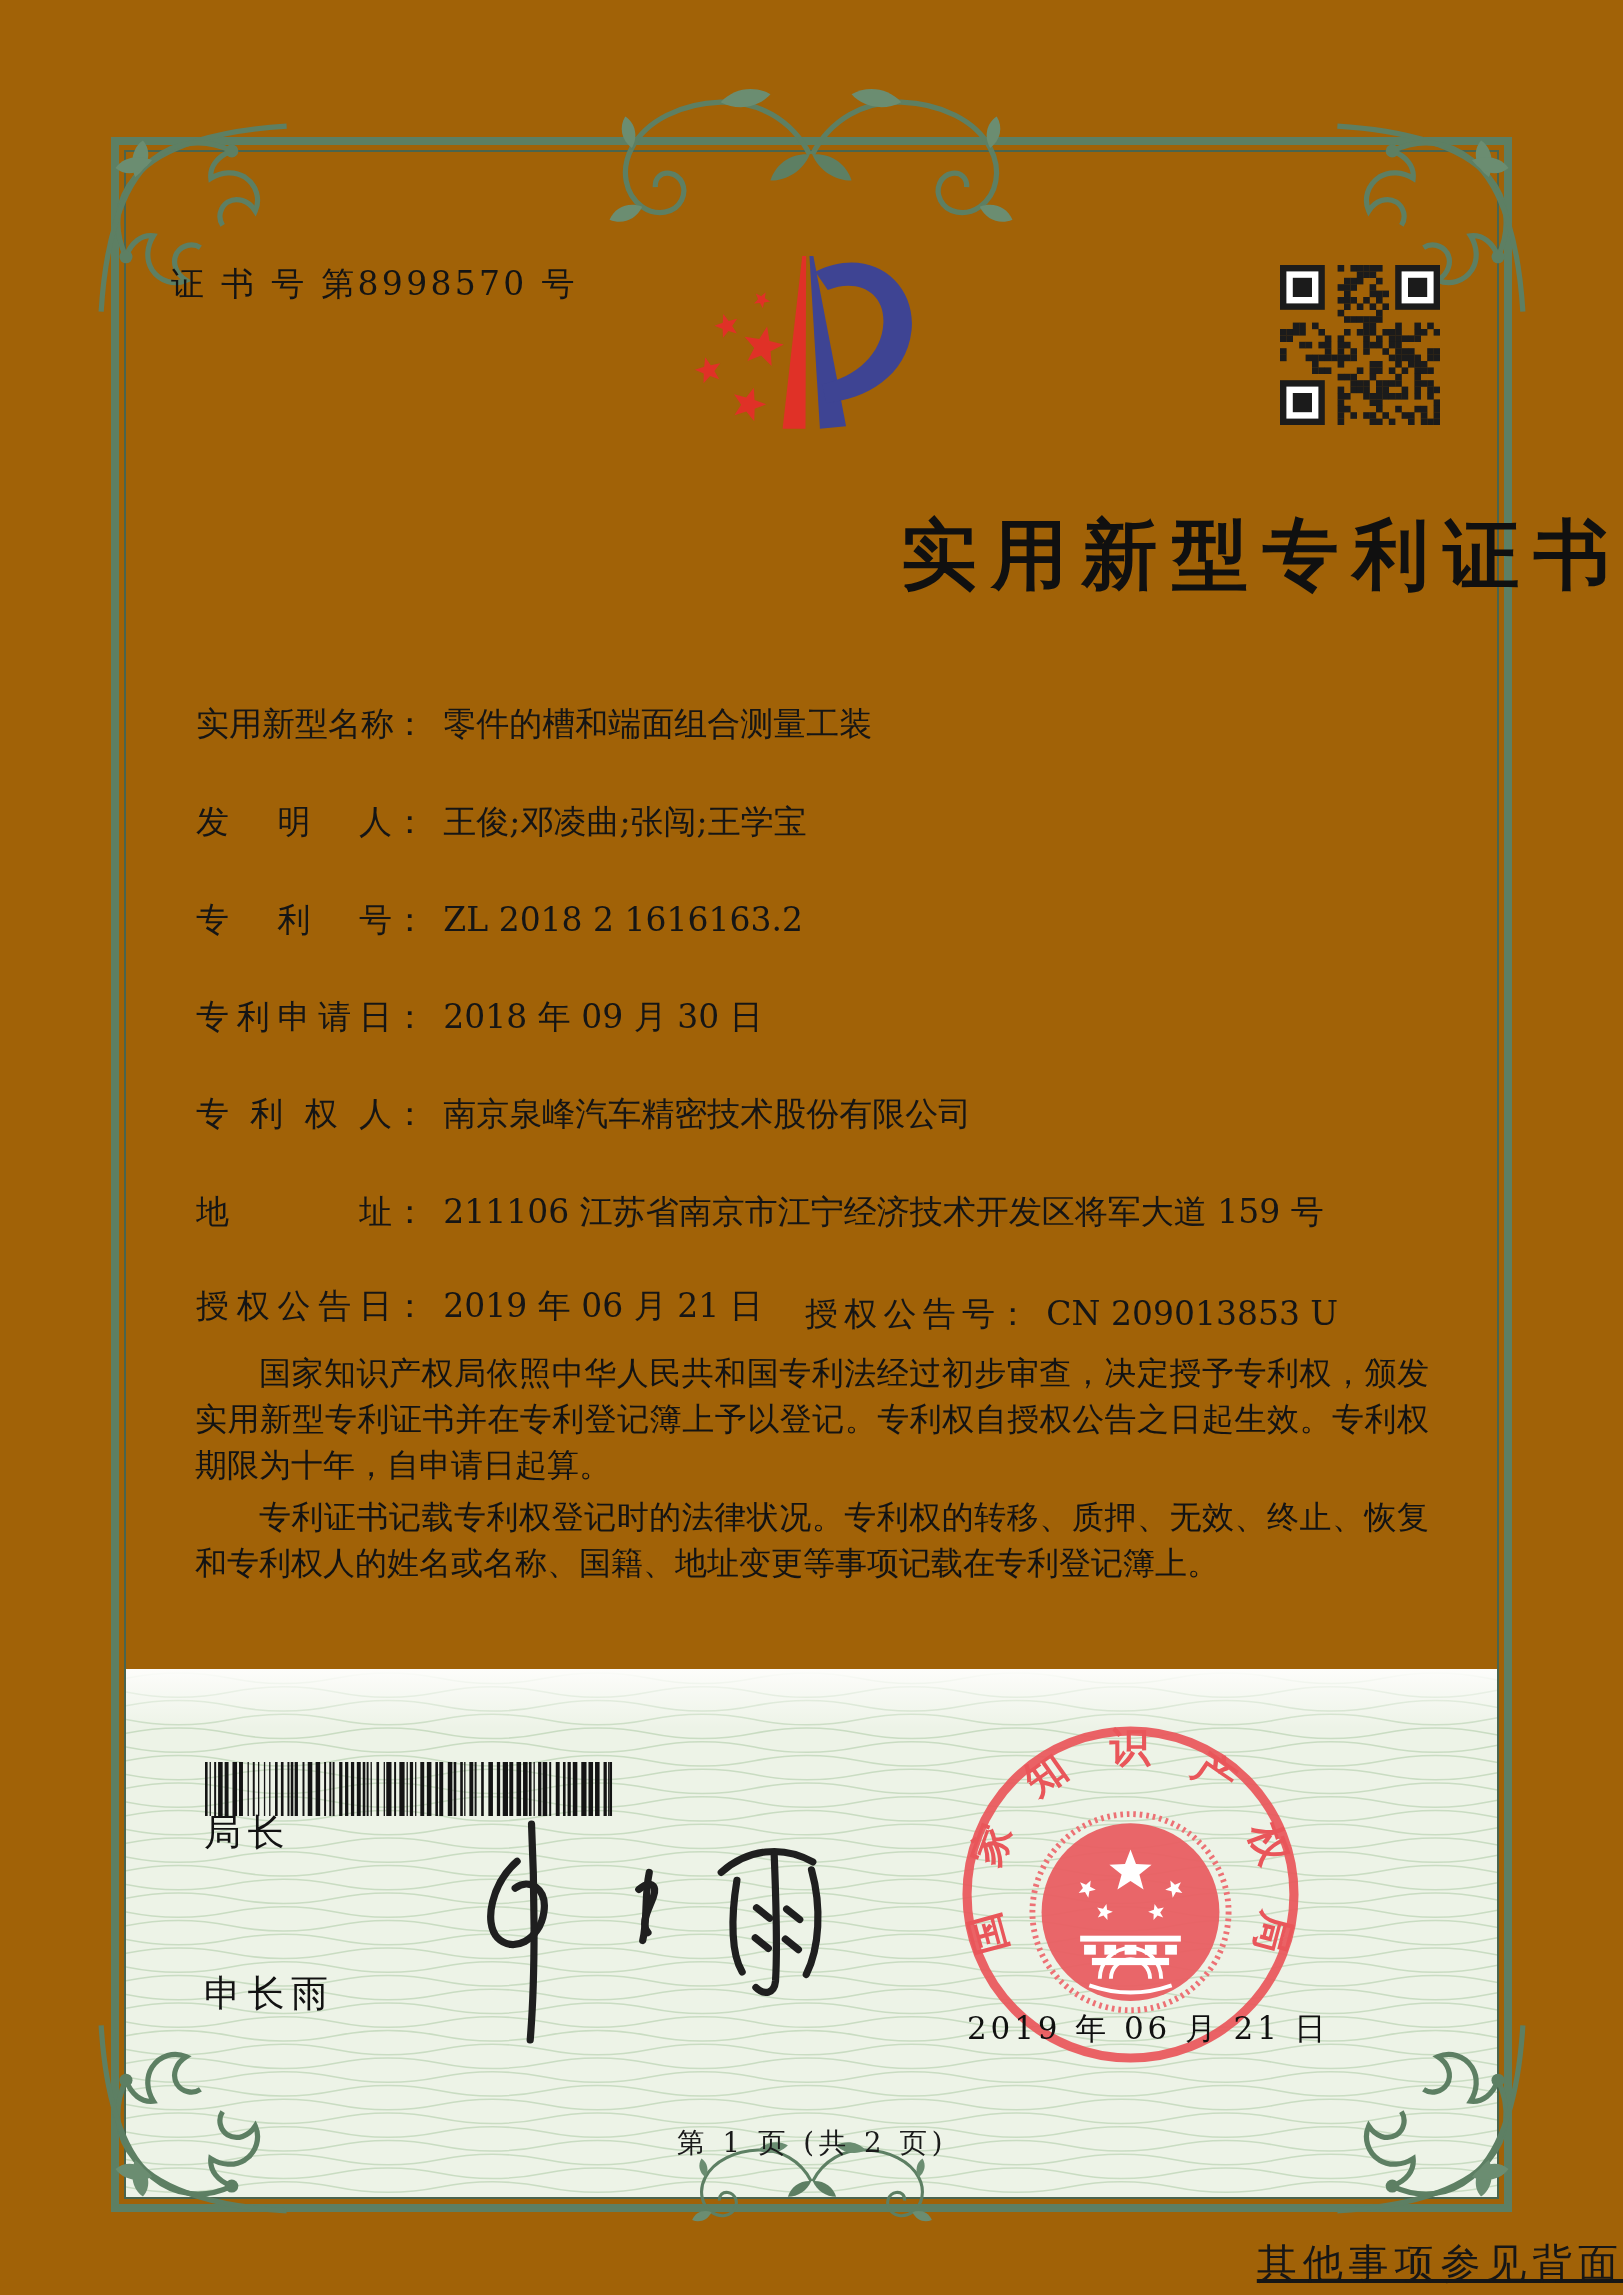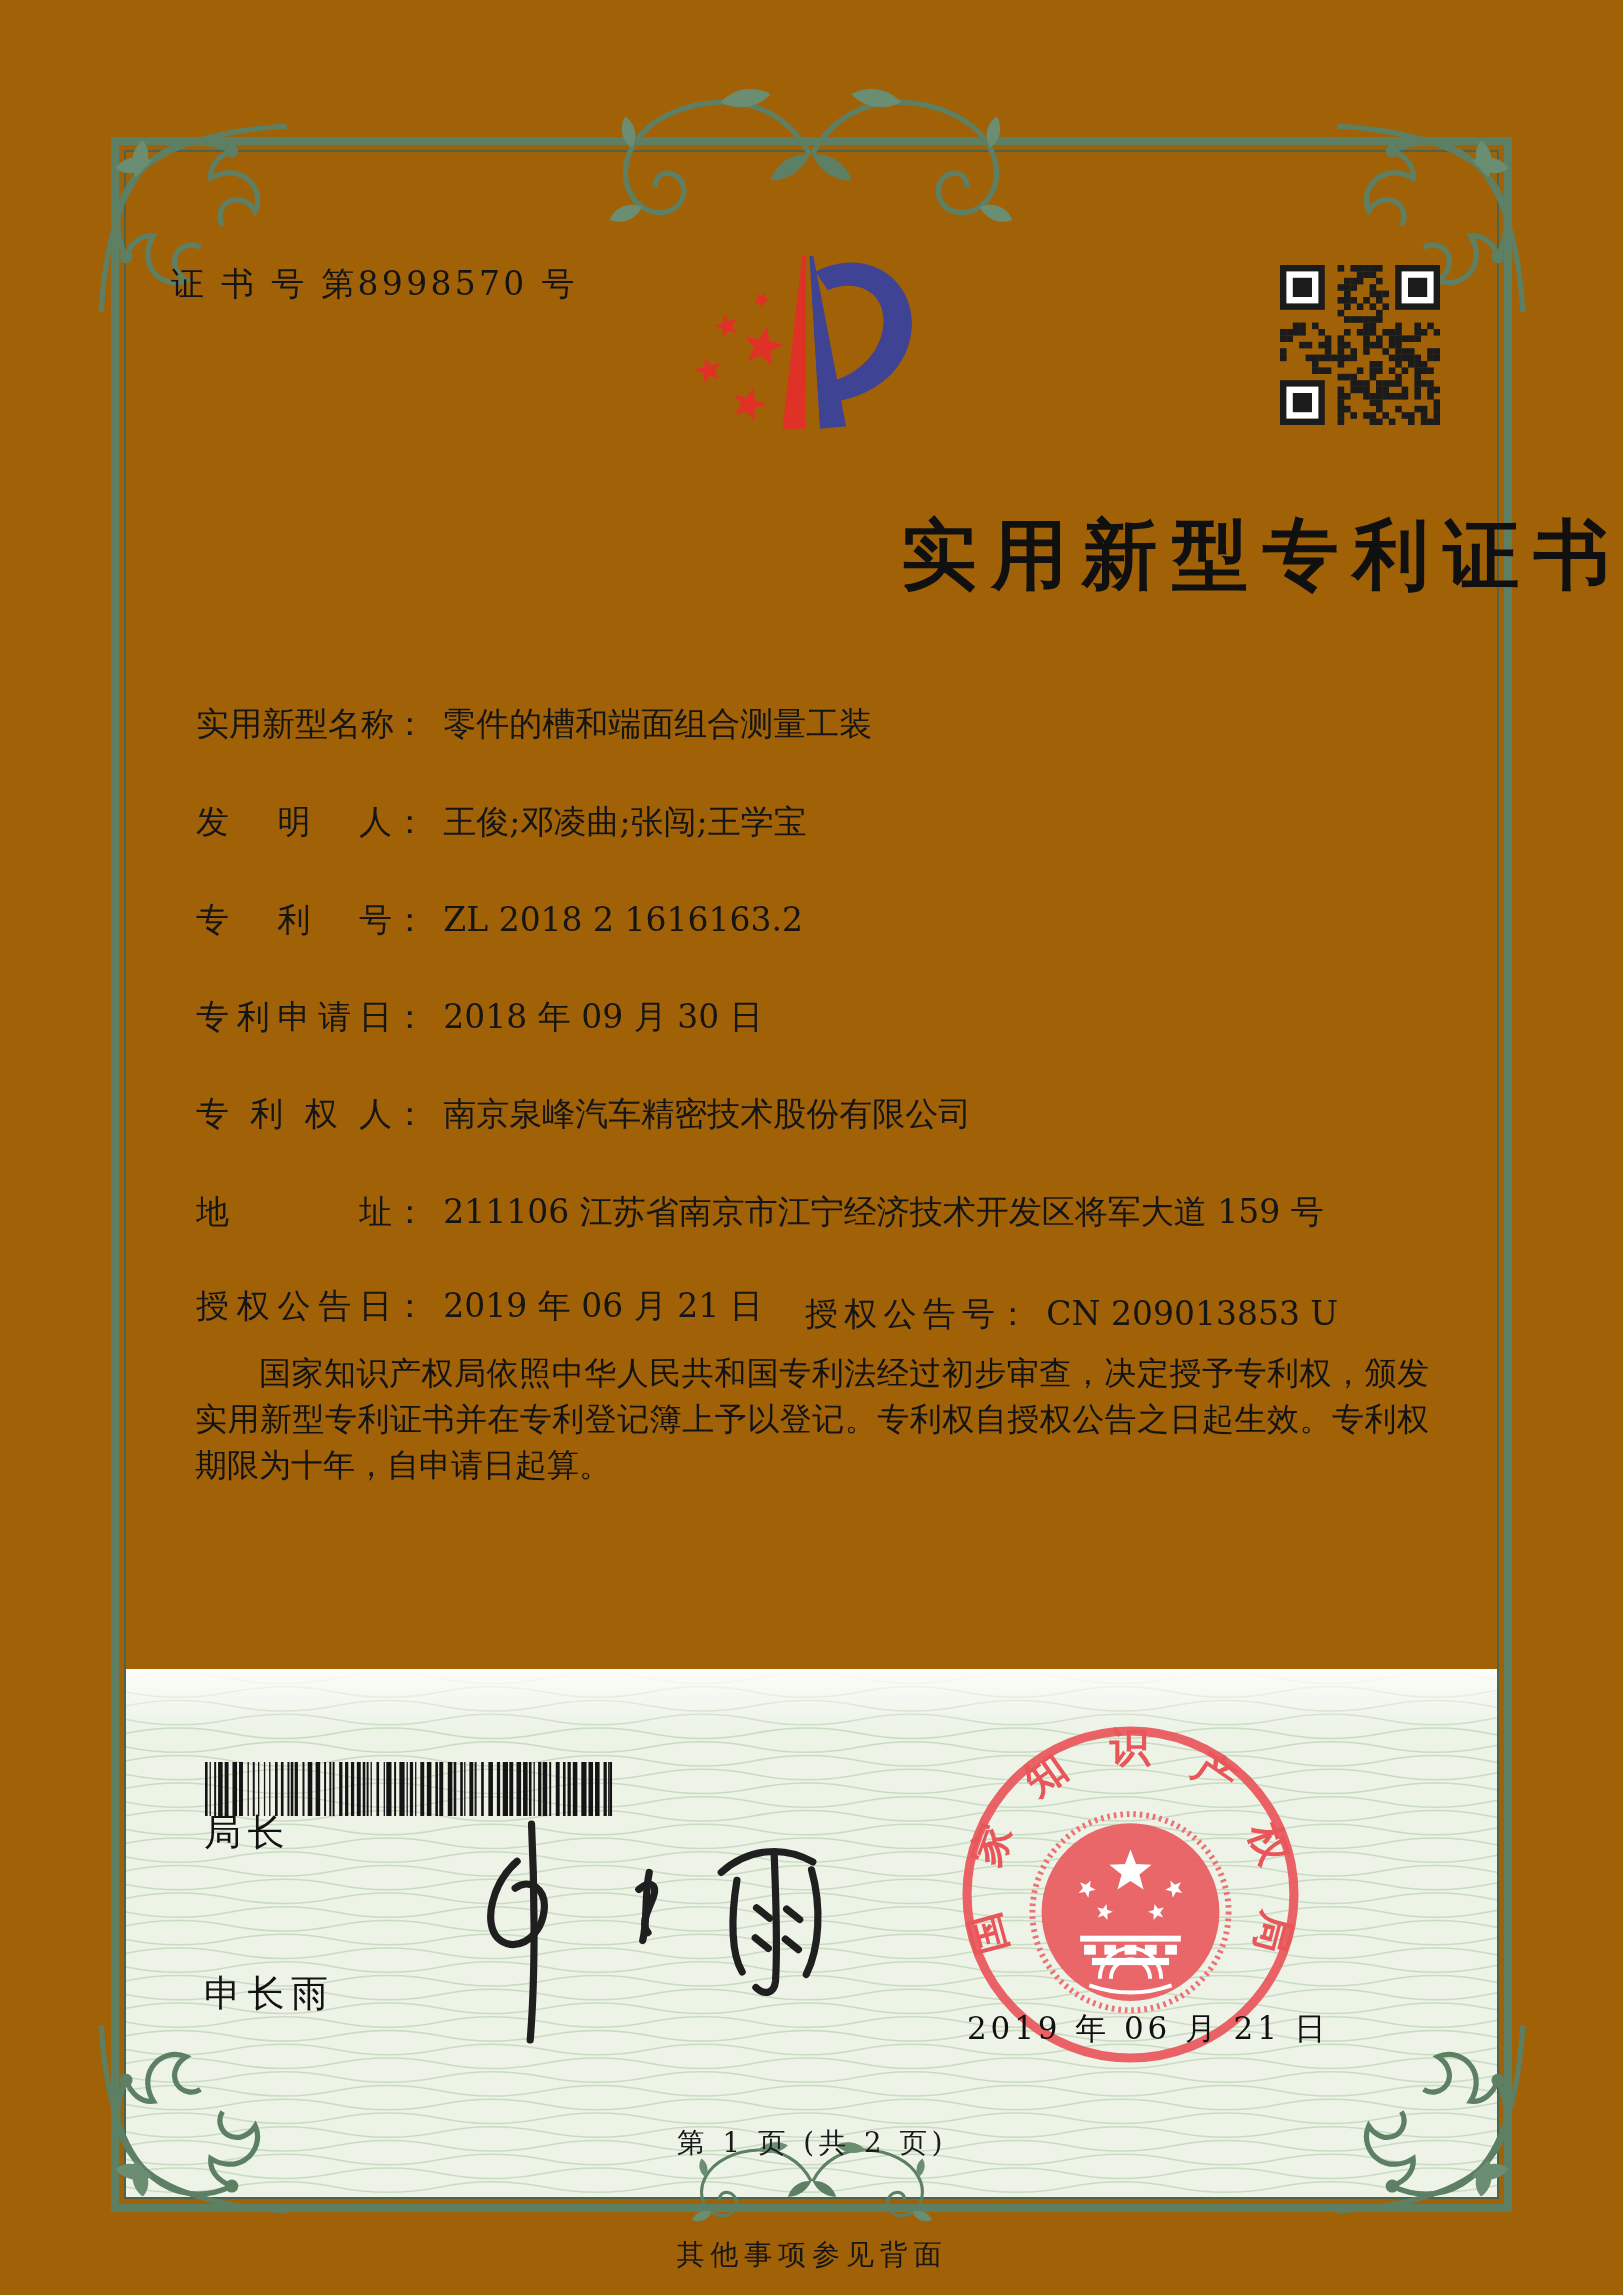--- a/index.html
+++ b/index.html
@@ -44,22 +44,22 @@
   
   .barcode{position:absolute;left:205px;top:1762px;width:409px;height:54px;}
   .signer-title{position:absolute;left:204px;top:1808px;font-size:37px;letter-spacing:6.5px;color:#121212;}
   .signer-name{position:absolute;left:204px;top:1969px;font-size:37px;letter-spacing:6.5px;color:#121212;}
   .signature{position:absolute;left:419px;top:1812px;width:471px;height:236px;}
   .seal{position:absolute;left:952px;top:1716px;width:357px;height:357px;}
   .seal-date{position:absolute;left:967px;top:2008px;width:308px;font-size:31px;letter-spacing:3.9px;
              color:#101010;white-space:nowrap;}
   .page-info{position:absolute;left:0;right:0;top:2125px;text-align:center;font-size:27.5px;
              letter-spacing:4.6px;color:#1a1a1a;}
-  .back-note{position:absolute;left:0;right:0;top:2236px;text-align:center;font-size:28px;
-             letter-spacing:5.9px;color:#161616;}
+  .back-note{position:absolute;left:0;right:0;top:2236px;text-align:right;font-size:40px;
+             letter-spacing:5.9px;color:#161616;text-decoration:underline;}
   .hidden-defs{position:absolute;width:0;height:0;overflow:hidden;}
 </style>
 </head>
 <body>
 
 <div class="page">
 
   <svg class="hidden-defs" aria-hidden="true">
     <defs>
       <g id="ornCorner">
@@ -408,20 +408,21 @@
       <span class="fvalue">2019 年 06 月 21 日</span>
     <span class="pair2">
       <span class="flabel2">授权公告号</span>
         <span class="fcolon">：</span>
         <span class="fvalue">CN 209013853 U</span>
     </span>
   </div>
 
   <div class="paras">
     <p>国家知识产权局依照中华人民共和国专利法经过初步审查，决定授予专利权，颁发实用新型专利证书并在专利登记簿上予以登记。专利权自授权公告之日起生效。专利权期限为十年，自申请日起算。</p>
+    <p>专利证书记载专利权登记时的法律状况。专利权的转移、质押、无效、终止、恢复和专利权人的姓名或名称、国籍、地址变更等事项记载在专利登记簿上。</p>
   </div>
 
   <svg class="barcode" id="barcode" viewBox="0 0 625 82" preserveAspectRatio="none">
       <rect x="0" y="0" width="4" height="82" fill="#141414"></rect>
       <rect x="7" y="0" width="2" height="82" fill="#141414"></rect>
       <rect x="14" y="0" width="3" height="82" fill="#141414"></rect>
       <rect x="20" y="0" width="7" height="82" fill="#141414"></rect>
       <rect x="30" y="0" width="6" height="82" fill="#141414"></rect>
       <rect x="42" y="0" width="7" height="82" fill="#141414"></rect>
       <rect x="52" y="0" width="6" height="82" fill="#141414"></rect>

